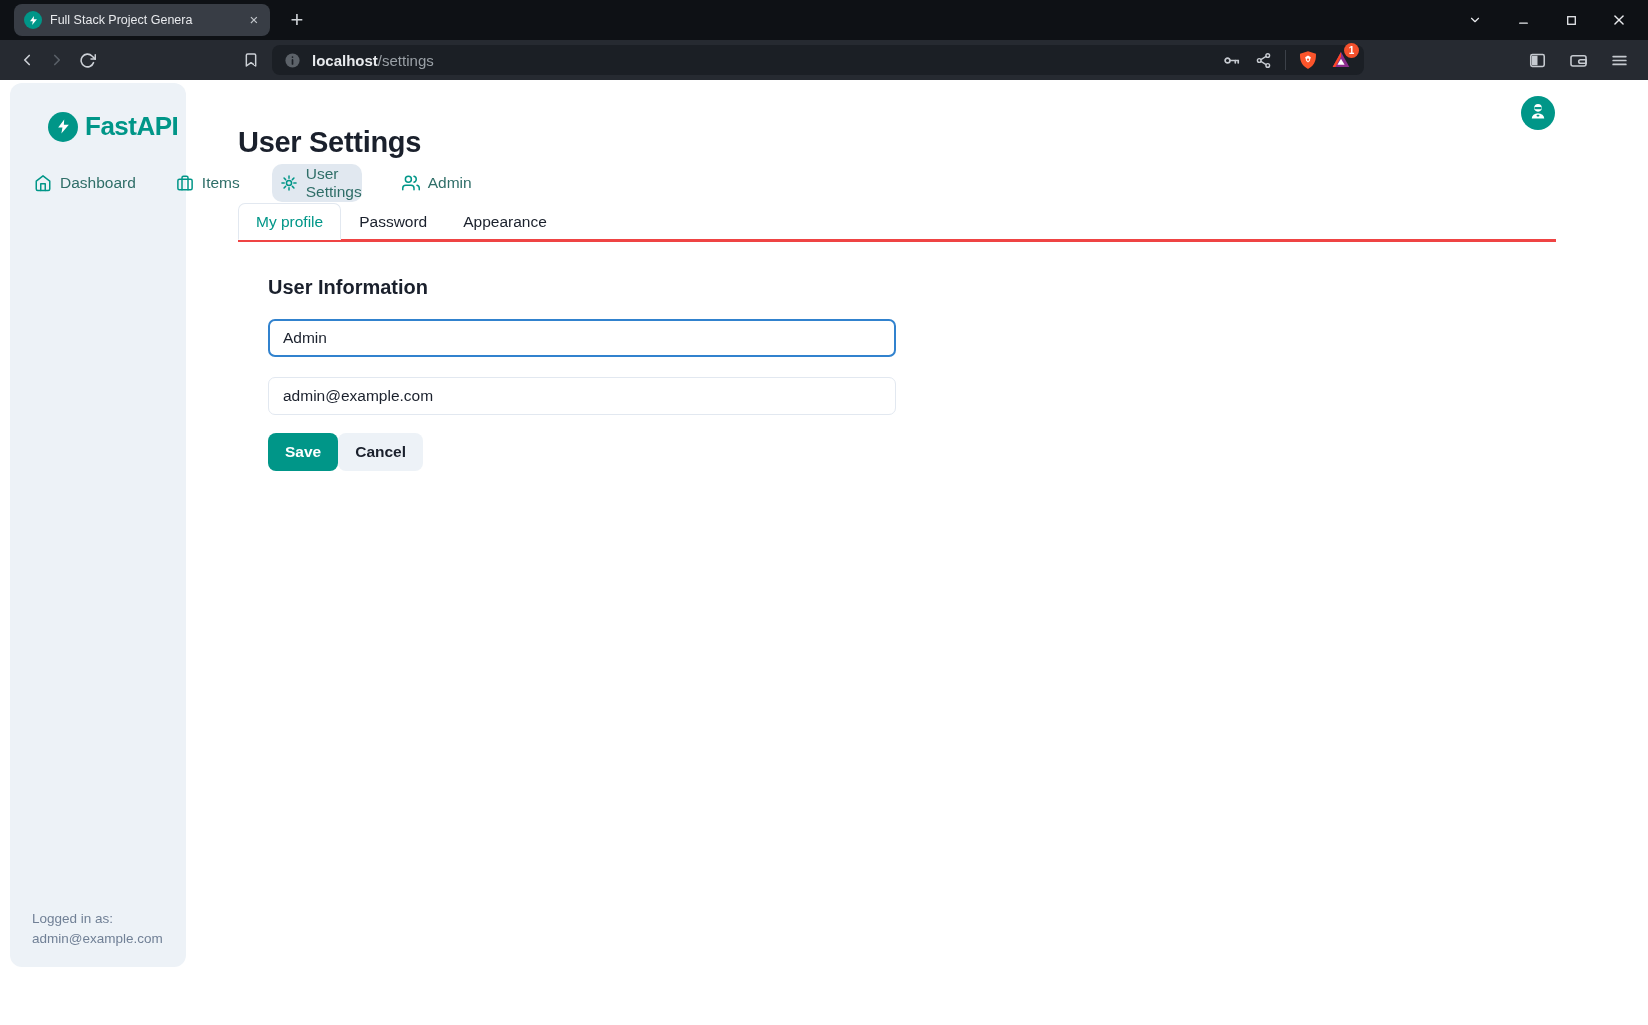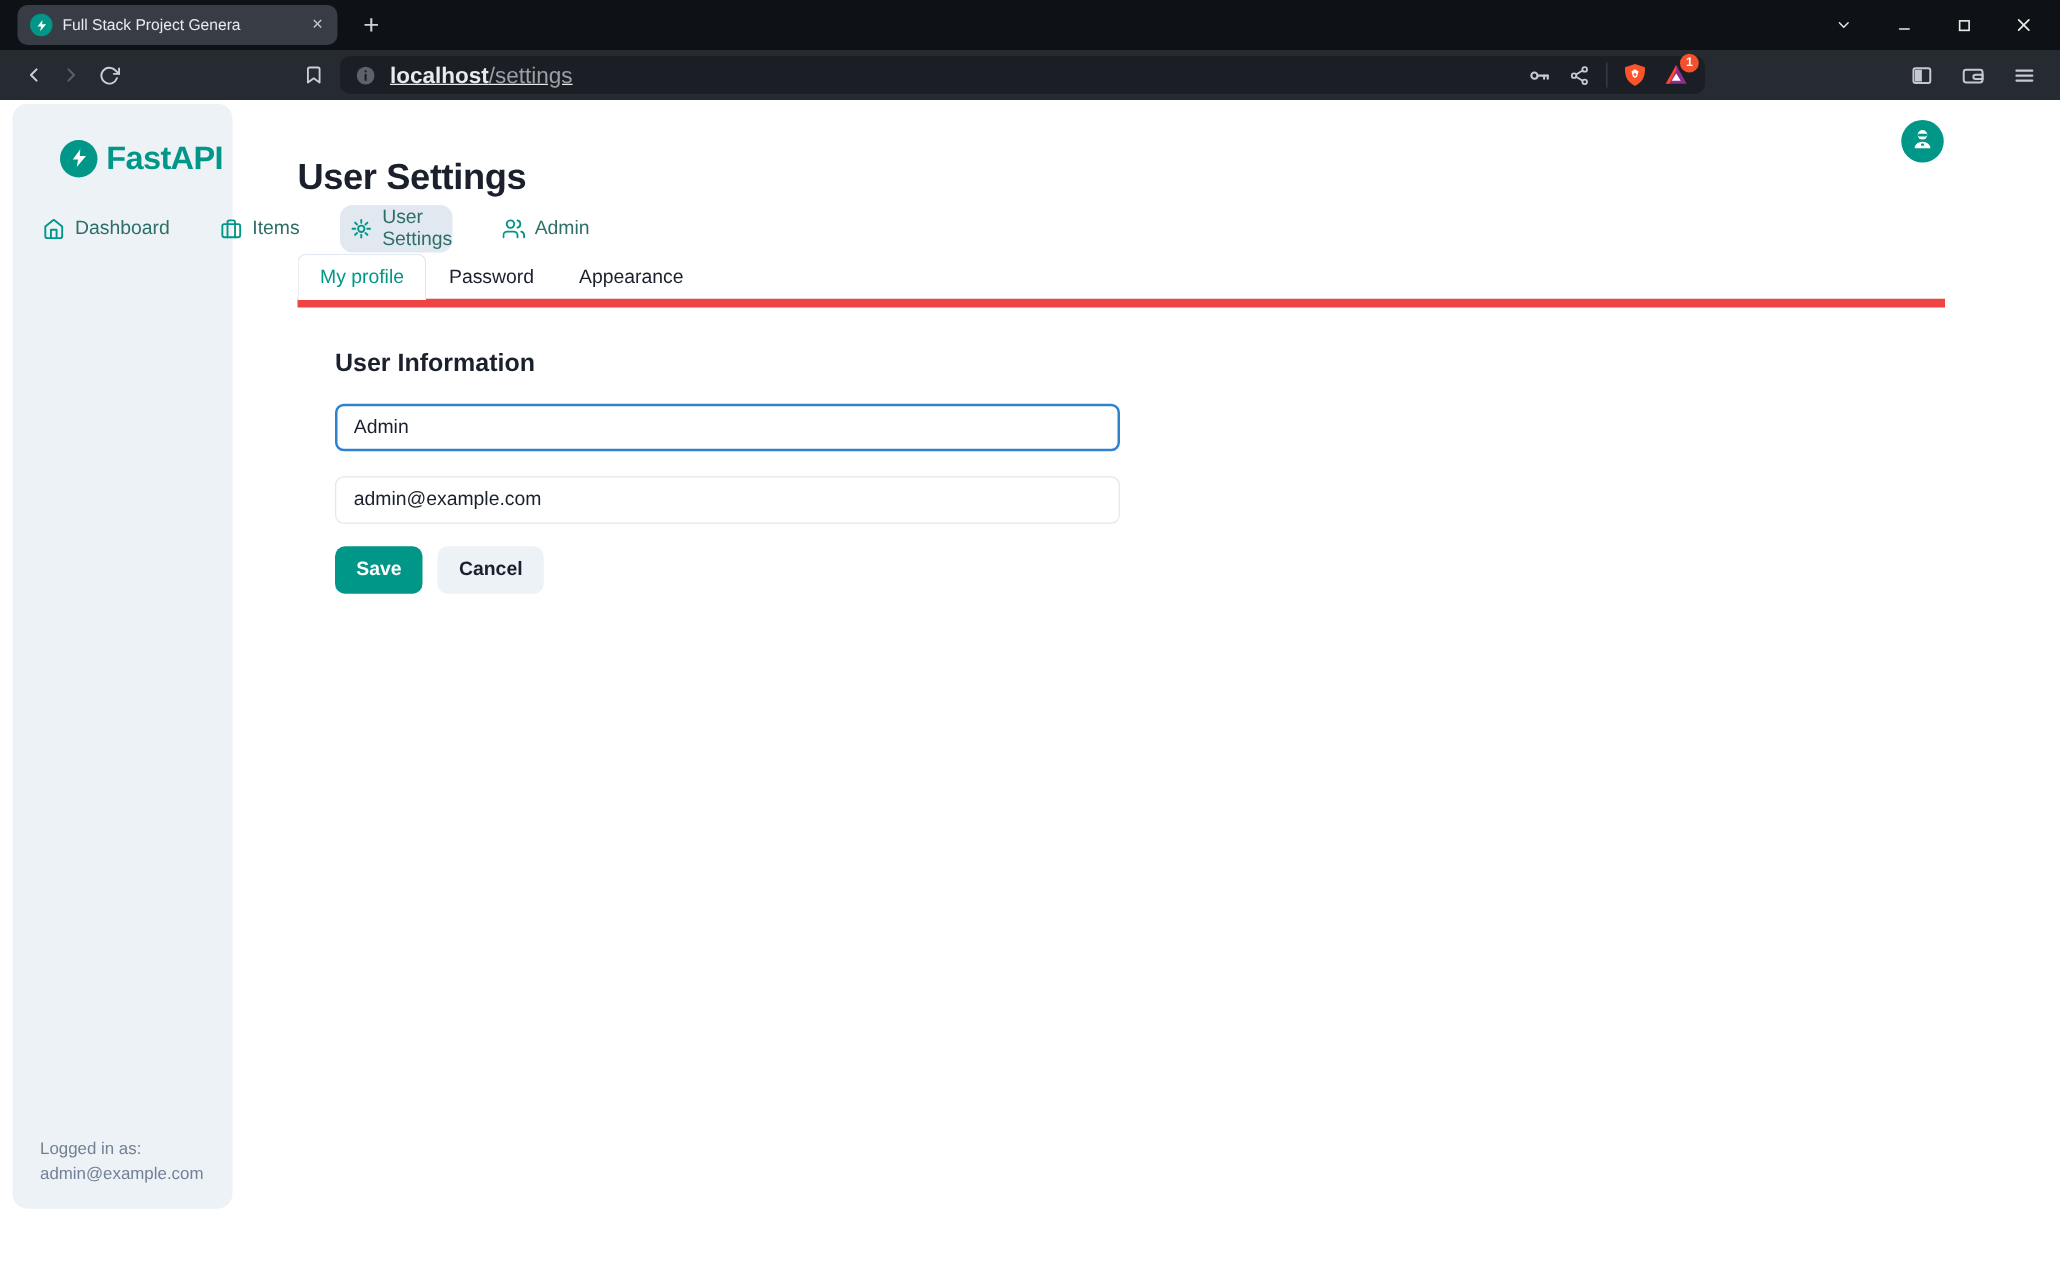--- a/index.html
+++ b/index.html
@@ -13,21 +13,21 @@
   .tab-title { flex: 1 1 auto; color: #e8eaed; font-size: 12.5px; white-space: nowrap; overflow: hidden; -webkit-mask-image: linear-gradient(90deg, #000 80%, transparent 98%); mask-image: linear-gradient(90deg, #000 80%, transparent 98%); }
   .tab-close { color: #c3c7cc; font-size: 15px; line-height: 15px; width: 16px; height: 16px; text-align: center; cursor: pointer; flex: 0 0 auto; }
   .newtab-btn { color: #ced2d6; font-size: 22px; font-weight: 400; margin-left: 14px; width: 26px; height: 26px; display: flex; align-items: center; justify-content: center; }
   .win-controls { margin-left: auto; display: flex; align-items: center; gap: 22px; padding-right: 16px; }
   .win-controls .wc { width: 26px; height: 26px; display: flex; align-items: center; justify-content: center; }
 
   .toolbar { height: 40px; background: #262a31; display: flex; align-items: center; padding: 0 12px; }
   .nav-btn { width: 30px; height: 30px; display: flex; align-items: center; justify-content: center; border-radius: 6px; }
   .bookmark-btn { margin-left: 134px; width: 30px; height: 30px; display: flex; align-items: center; justify-content: center; }
   .urlbar { margin-left: 6px; width: 1092px; height: 30px; background: #1b1f25; border-radius: 8px; display: flex; align-items: center; padding: 0 10px 0 8px; gap: 8px; }
-  .url-text { font-size: 18px; color: #e8eaed; font-weight: 600; text-decoration: underline; }
+  .url-text { font-size: 15px; color: #e8eaed; font-weight: 600; }
   .url-path { color: #9aa0a6; font-weight: 400; }
   .urlbar-spacer { flex: 1 1 auto; }
   .urlbar-icon { display: flex; align-items: center; justify-content: center; width: 24px; height: 24px; }
   .url-divider { width: 1px; height: 20px; background: #3c4149; margin: 0 2px; }
   .rewards-wrap { position: relative; width: 26px; height: 26px; display: flex; align-items: center; justify-content: center; }
   .rewards-badge { position: absolute; top: -4px; right: -5px; min-width: 15px; height: 15px; background: #f4502c; border-radius: 8px; color: #fff; font-size: 10px; font-weight: 700; display: flex; align-items: center; justify-content: center; padding: 0 4px; }
   .toolbar-right { margin-left: auto; display: flex; align-items: center; gap: 15px; padding-right: 4px; }
   .toolbar-right .tri { width: 26px; height: 26px; display: flex; align-items: center; justify-content: center; }
 
   
@@ -41,31 +41,31 @@
   .nav-item { height: 38px; margin: 0 16px; padding-left: 8px; display: flex; align-items: center; gap: 8px; border-radius: 10px; cursor: pointer; }
   .nav-item.active { background: #e1e8f0; }
   .nav-item .ni-icon { display: flex; align-items: center; }
   .nav-label { color: #2f6e68; font-size: 15.5px; }
   .sidebar-footer { margin-top: auto; padding: 0 16px 18px 22px; color: #718096; font-size: 13.5px; line-height: 20px; }
 
   .avatar-btn { position: absolute; top: 16px; right: 93px; width: 34px; height: 34px; border-radius: 50%; background: #009688; display: flex; align-items: center; justify-content: center; cursor: pointer; }
 
   .main { margin-left: 238px; margin-right: 92px; padding-top: 46px; }
   .page-title { font-size: 29px; font-weight: 700; color: #1a202c; letter-spacing: -0.3px; }
-  .tablist { margin-top: 44px; border-bottom: 7px solid #ef4444; display: flex; }
+  .tablist { margin-top: 44px; border-bottom: 3px solid #ef4444; display: flex; }
   .tab-btn { height: 37px; padding: 0 17px; background: transparent; border: 1px solid transparent; font-family: "Liberation Sans", sans-serif; font-size: 15.5px; color: #1a202c; display: flex; align-items: center; cursor: pointer; margin-bottom: -1px; }
   .tab-btn.active { background: #fff; border: 1px solid #e2e8f0; border-bottom-color: #ffffff; border-radius: 7px 7px 0 0; color: #009688; }
 
   .panel { padding: 34px 0 0 30px; }
   .section-title { font-size: 20px; font-weight: 700; color: #1a202c; }
   .field { margin-top: 20px; }
   .field-label { display: block; font-size: 15.5px; color: #1a202c; margin-bottom: 9px; }
   .text-input { width: 628px; height: 38px; border: 1px solid #e2e8f0; border-radius: 7px; padding: 0 14px; font-family: "Liberation Sans", sans-serif; font-size: 15.5px; color: #1a202c; background: #fff; outline: none; }
   .text-input.focused { border: 2px solid #3182ce; padding: 0 13px; }
-  .btn-row { margin-top: 18px; display: flex; gap: 12px; }
+  .btn-row { margin-top: 18px; display: flex; }
   .btn { height: 38px; border: none; border-radius: 8px; font-family: "Liberation Sans", sans-serif; font-size: 15.5px; font-weight: 700; padding: 0 17px; cursor: pointer; }
   .btn-save { background: #009688; color: #ffffff; }
   .btn-cancel { background: #edf2f7; color: #1a202c; }
 </style>
 </head>
 <body>
 
 <div class="tabstrip">
   <div class="browser-tab">
     <span class="favicon">

